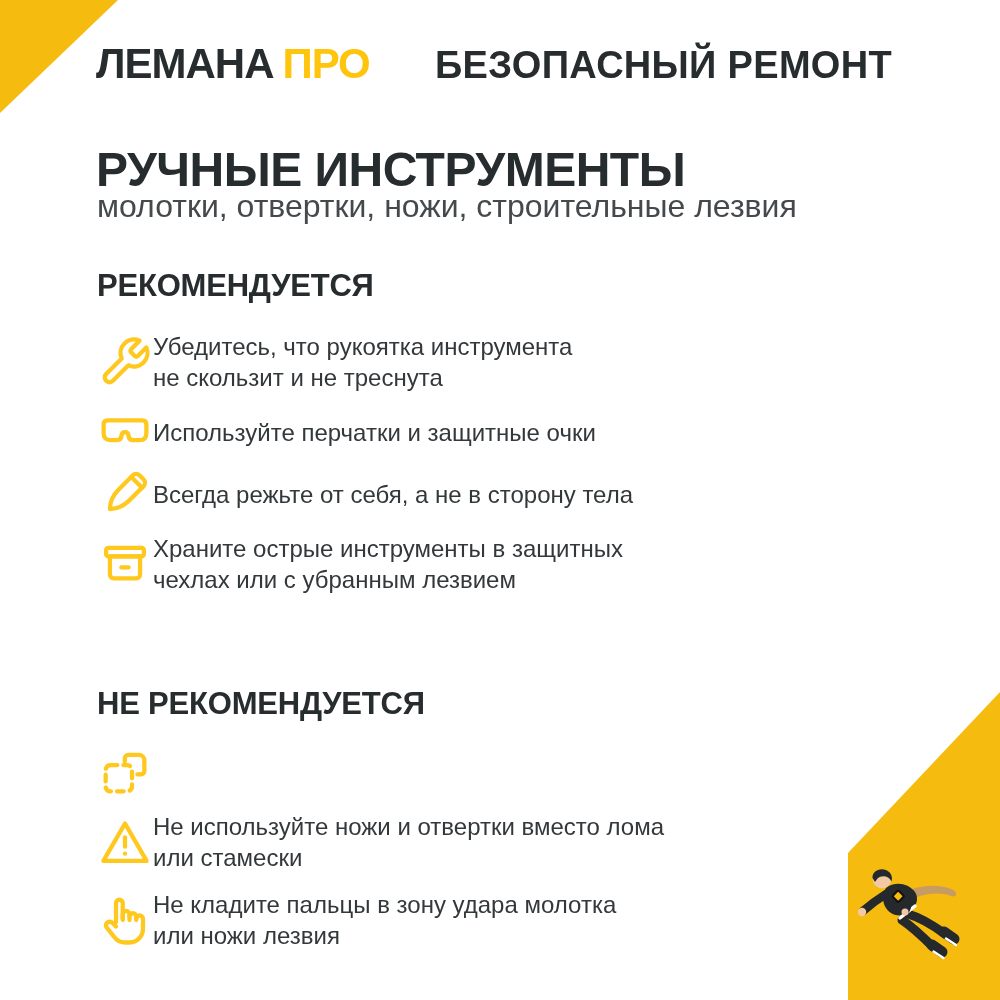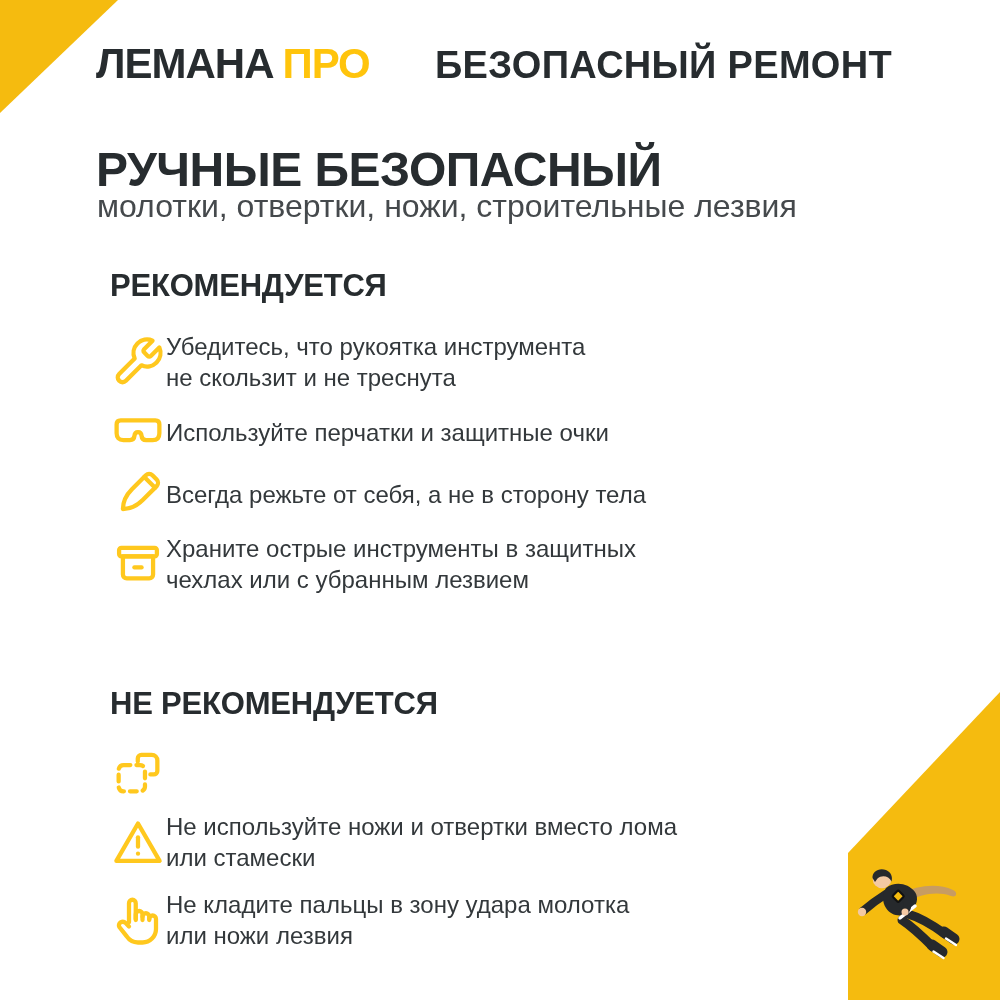--- a/index.html
+++ b/index.html
@@ -24,21 +24,21 @@
   .logo{position:absolute;left:96px;top:40px;font-size:42px;font-weight:900;
         letter-spacing:-1px;white-space:nowrap;}
   .logo .pro{color:var(--logo-yellow);margin-left:9px;}
   .campaign-title{position:absolute;left:435px;top:44px;font-size:38px;font-weight:900;
         letter-spacing:.3px;white-space:nowrap;}
 
   .page-title{position:absolute;left:96px;top:142px;font-size:48px;font-weight:900;
         letter-spacing:-.5px;white-space:nowrap;}
   .page-subtitle{position:absolute;left:97px;top:188px;font-size:32px;color:var(--subtitle);}
 
-  .section{position:absolute;left:110px;}
+  .section{position:absolute;left:97px;}
   .section-recommended{top:268px;width:800px;}
   .section-not-recommended{top:686px;width:800px;}
   .section-heading{font-size:31px;font-weight:900;letter-spacing:-.2px;margin-bottom:24px;}
 
   .row{display:flex;align-items:center;margin-bottom:10px;}
   .row-short{height:52px;}
   .row-tall{height:68px;}
   .row-icon{flex:0 0 56px;width:56px;height:56px;display:flex;align-items:center;
         justify-content:center;color:var(--icon-yellow);}
   .row-icon svg{width:54px;height:54px;display:block;}
@@ -49,21 +49,21 @@
 
 <svg class="corner corner-tl" width="130" height="125" viewBox="0 0 130 125" aria-hidden="true">
   <path d="M0 0 L118 0 L0 113 Z" fill="var(--accent-yellow)"></path>
 </svg>
 
 <div class="logo">
   <span>ЛЕМАНА</span><span class="pro">ПРО</span>
 </div>
 <div class="campaign-title">БЕЗОПАСНЫЙ РЕМОНТ</div>
 
-<h1 class="page-title">РУЧНЫЕ БЕЗОПАСНЫЙ</h1>
+<h1 class="page-title">РУЧНЫЕ ИНСТРУМЕНТЫ</h1>
 <div class="page-subtitle">молотки, отвертки, ножи, строительные лезвия</div>
 
 <section class="section section-recommended">
   <div class="section-heading">РЕКОМЕНДУЕТСЯ</div>
   <div>
       <div class="row row-tall">
         <div class="row-icon">
           <svg viewBox="0 0 24 24" fill="none" stroke="currentColor" stroke-width="1.9" stroke-linecap="round" stroke-linejoin="round">
             <path d="M14.7 6.3a1 1 0 0 0 0 1.4l1.6 1.6a1 1 0 0 0 1.4 0l3.77-3.77a6 6 0 0 1-7.94 7.94l-6.91 6.91a2.12 2.12 0 0 1-3-3l6.91-6.91a6 6 0 0 1 7.94-7.94l-3.76 3.76z"></path>
           </svg>

